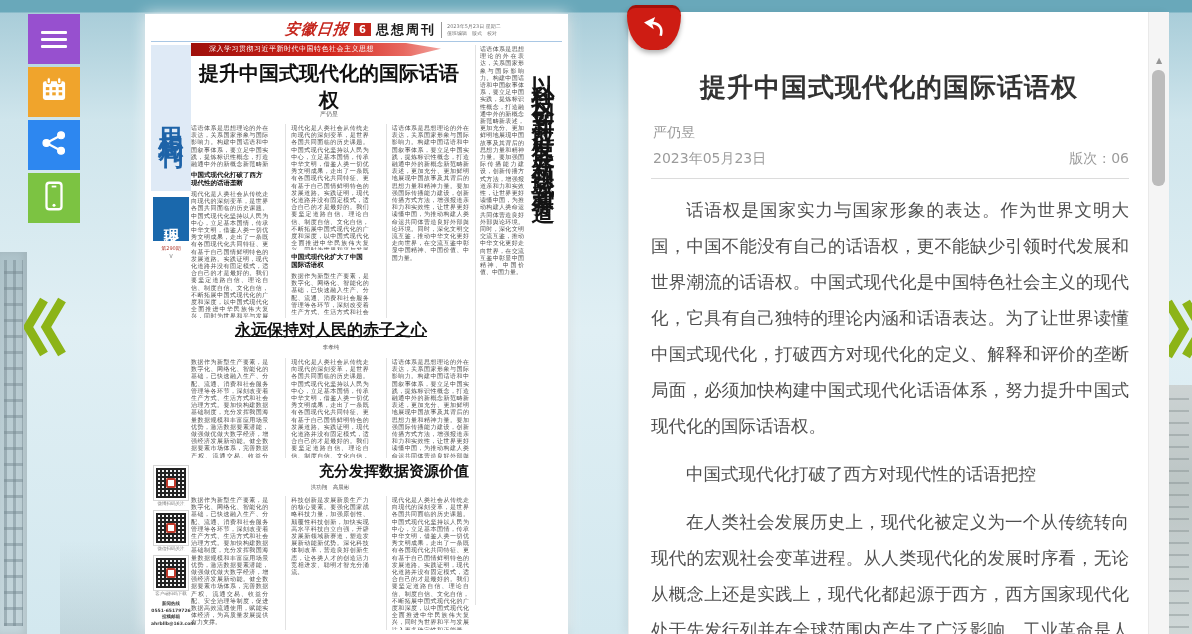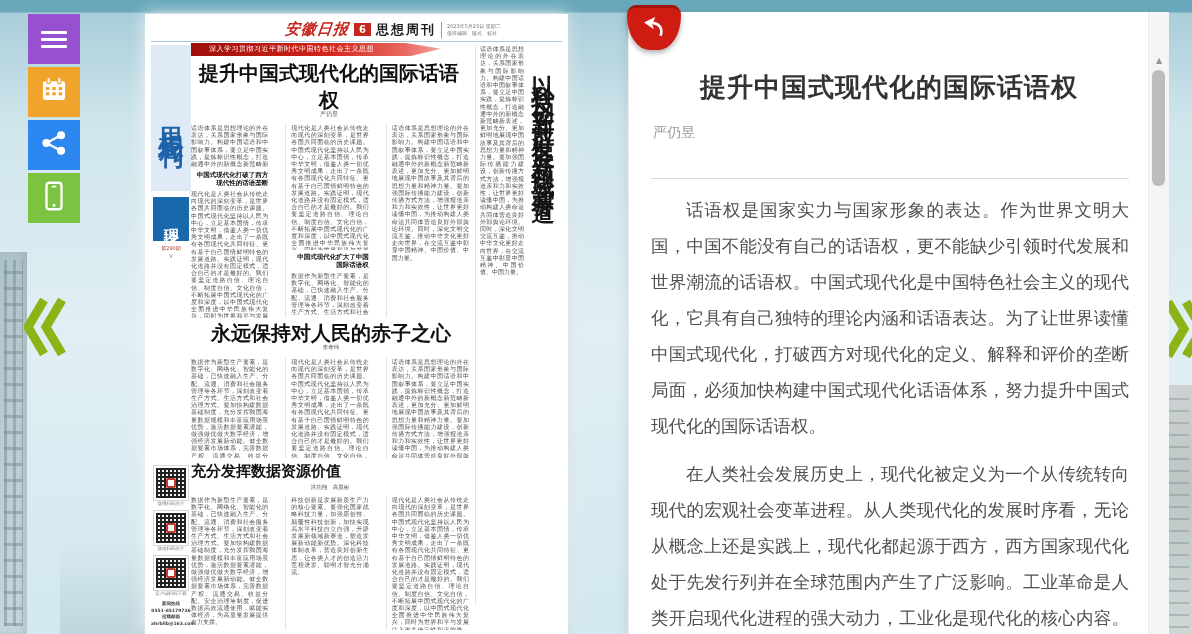--- a/index.html
+++ b/index.html
@@ -68,26 +68,26 @@
   .colset{display:flex;}
   .cols-top{left:46px;top:110px;width:278px;height:194px;}
   .cols-mid{left:46px;top:344px;width:278px;height:100px;}
   .cols-bottom{left:46px;top:482px;width:278px;height:134px;}
   .col{flex:1;overflow:hidden;}
   .col + .col{border-left:1px solid #e2e2e2;padding-left:5px;margin-left:17px;}
   .microtext{font-size:6px;line-height:7.2px;color:#3a3a3a;text-align:justify;
     letter-spacing:0;filter:blur(.2px);opacity:.92;overflow:hidden;}
   .chunk-s{max-height:44px;}
   .chunk-m{max-height:126px;}
-  .mini-sub{font-size:6.5px;line-height:8px;font-weight:bold;color:#111;text-align:right;margin:3px 0;}
+  .mini-sub{font-size:6.5px;line-height:8px;font-weight:bold;color:#111;text-align:left;margin:3px 0;}
 
   .mid-head{left:60px;top:306px;width:252px;text-align:center;
-    font-family:"DejaVu Serif","Liberation Serif",serif;font-size:20px;font-weight:bold;color:#0f0f0f;cursor:pointer;}
+    font-family:"DejaVu Serif","Liberation Serif",serif;font-size:16px;font-weight:bold;color:#0f0f0f;cursor:pointer;text-decoration:underline;}
   .mid-author{left:60px;top:330px;width:252px;text-align:center;font-size:5.5px;color:#555;}
-  .bottom-head{left:46px;top:448px;width:278px;text-align:left;
+  .bottom-head{left:46px;top:448px;width:278px;text-align:right;
     font-family:"DejaVu Serif","Liberation Serif",serif;font-size:15px;font-weight:bold;color:#0f0f0f;cursor:pointer;}
   .bottom-authors{left:46px;top:470px;width:278px;text-align:center;font-size:5.5px;color:#555;}
 
   .col4{left:330px;top:31px;width:44px;height:560px;border-left:1px solid #e2e2e2;padding-left:4px;}
   .vert-head{left:380px;top:42px;width:38px;height:530px;display:flex;justify-content:center;cursor:pointer;}
   .vert-head span{writing-mode:vertical-rl;font-family:"DejaVu Serif","Liberation Serif",serif;
     font-size:23px;font-weight:bold;color:#141414;letter-spacing:9px;}
 
   .qr-rail{left:6px;top:452px;width:40px;text-align:center;}
   .qr{width:30px;height:30px;margin:0 auto 1px;position:relative;border:2px solid #fff;outline:1px solid #d5d5d5;
@@ -279,23 +279,28 @@
         <span>0551-65179726</span><br>
         <span>投稿邮箱</span><br>
         <span>ahrbllb@163.com</span>
       </div>
     </div>
   </div>
 
   <div class="panel">
     <div class="a-title">提升中国式现代化的国际话语权</div>
     <div class="a-author">严仍昱</div>
+    <div class="a-meta">
+      <span>2023年05月23日</span>
+      <span>版次：06</span>
+    </div>
     <div class="a-divider"></div>
     <div class="a-body">
       <p>话语权是国家实力与国家形象的表达。作为世界文明大国，中国不能没有自己的话语权，更不能缺少引领时代发展和世界潮流的话语权。中国式现代化是中国特色社会主义的现代化，它具有自己独特的理论内涵和话语表达。为了让世界读懂中国式现代化，打破西方对现代化的定义、解释和评价的垄断局面，必须加快构建中国式现代化话语体系，努力提升中国式现代化的国际话语权。</p>
+      <p>中国式现代化打破了西方对现代性的话语把控</p>
       <p>在人类社会发展历史上，现代化被定义为一个从传统转向现代的宏观社会变革进程。从人类现代化的发展时序看，无论从概念上还是实践上，现代化都起源于西方，西方国家现代化处于先发行列并在全球范围内产生了广泛影响。工业革命是人类开启现代化进程的强大动力，工业化是现代化的核心内容。18世纪60年代，世界上第一次工业革命在英国发生，随后很快扩展到欧洲的其他地区，由此西方率先开启了现代化的历史进程。在近300年的时间里，西方国家凭借先发优势主导了现代化的话语体系。</p>
     </div>
     <div class="scrollstrip">
       <div class="scroll-up">▲</div>
       <div class="scroll-thumb"></div>
     </div>
   </div>
 
   <div class="back-badge">
     <span>

